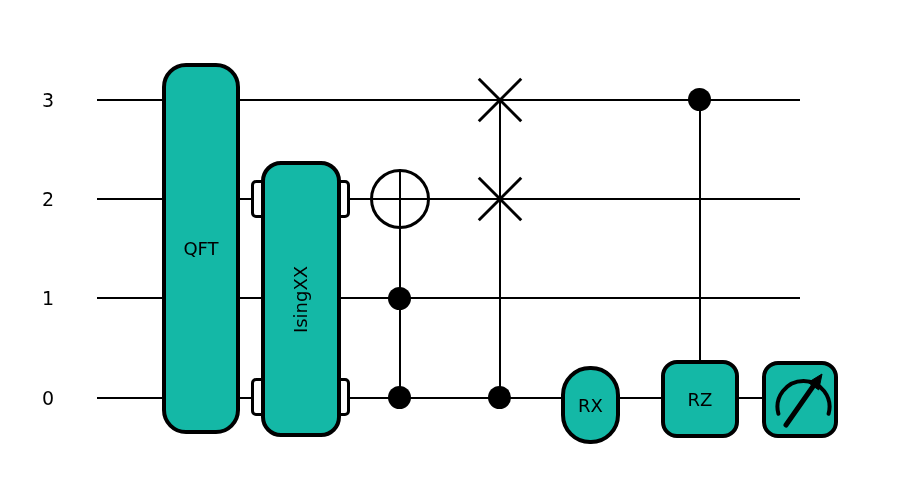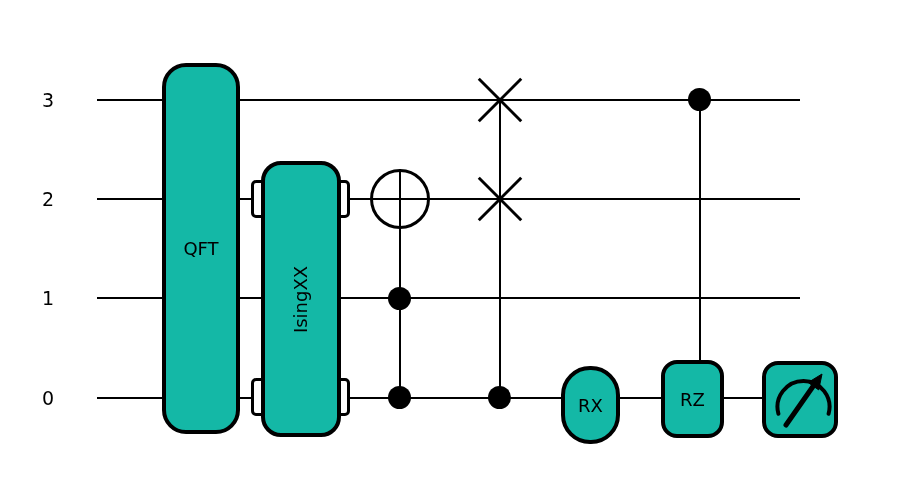--- a/index.html
+++ b/index.html
@@ -82,21 +82,21 @@
   </div>
 
   <div class="gatebox rot" style="left:261px;top:161px;width:80px;height:276px;border-radius:20px;">
     <span>IsingXX</span>
   </div>
 
   <div class="gatebox" style="left:561px;top:360px;width:59px;height:78px;border-radius:29px;margin-top:6px;">
     <span>RX</span>
   </div>
 
-  <div class="gatebox" style="left:661px;top:360px;width:63px;height:78px;border-radius:16px;text-align:right;">
+  <div class="gatebox" style="left:661px;top:360px;width:78px;height:78px;border-radius:16px;text-align:right;">
     <span>RZ</span>
   </div>
 
   <div class="gatebox measbox" style="left:762px;top:361px;width:76px;height:77px;border-radius:16px;">
     <svg width="68" height="69" viewBox="0 0 68 69">
       <path d="M 12.4 48.7 A 26 26 0 1 1 62.6 48.7" fill="none" stroke="#000" stroke-width="4" stroke-linecap="round"></path>
       <line x1="20" y1="60" x2="48" y2="20" stroke="#000" stroke-width="5" stroke-linecap="round"></line>
       <polygon points="56,9 52.7,24.9 42.1,17.5" fill="#000" stroke="#000" stroke-width="1"></polygon>
     </svg>
   </div>

